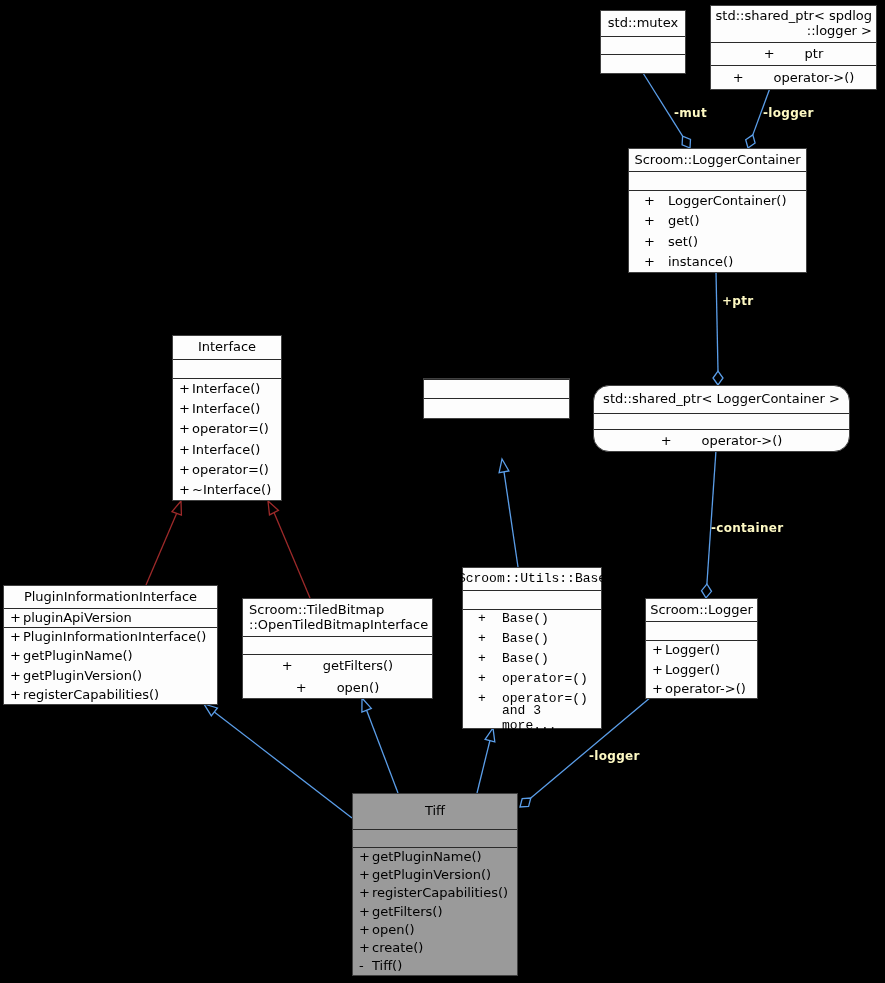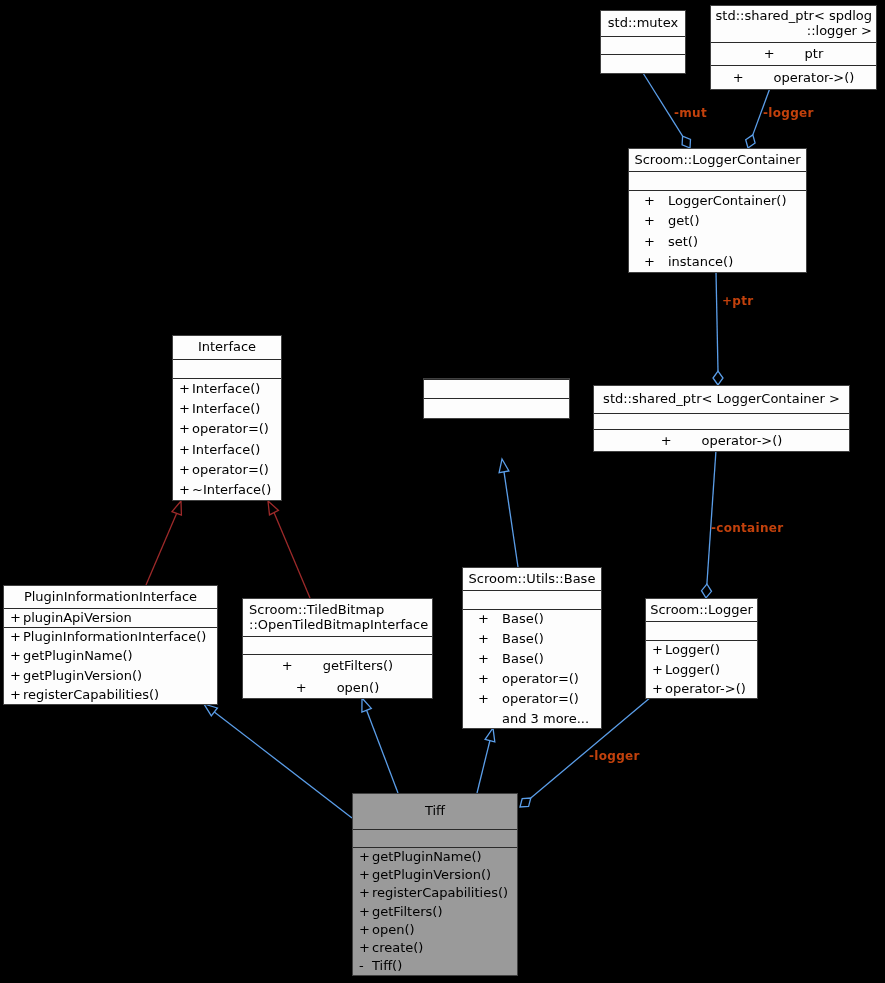--- a/index.html
+++ b/index.html
@@ -19,21 +19,21 @@
   }
   .cls .title.left{align-items:flex-start;text-align:left;padding-left:6px;}
   .cls .sec{border-top:1px solid #2a2a2a;box-sizing:border-box;}
   .row{display:flex;align-items:center;box-sizing:border-box;padding-left:6px;}
   .row .sym{width:13px;flex:none;}
   .row.pad15{padding-left:15px;}
   .row.pad15 .sym{width:24px;}
   .row.center{justify-content:center;padding-left:0;}
   .row.center .sym{width:auto;margin-right:30px;}
   .edge-label{
-    position:absolute;color:#c2410c;font-size:12px;font-weight:bold;
+    position:absolute;color:#fef9c3;font-size:12px;font-weight:bold;
     white-space:nowrap;letter-spacing:0.3px;
   }
 </style>
 </head>
 <body>
 
 <div id="stage">
   <svg id="edges" viewBox="0 0 885 983" xmlns="http://www.w3.org/2000/svg">
       <line x1="643" y1="73" x2="682.6" y2="136.1" stroke="#5b9ee9" stroke-width="1.3"></line>
       <polygon points="690,148 682.1,144.8 682.6,136.1 690.5,139.4" fill="#000" stroke="#5b9ee9" stroke-width="1.3"></polygon>
@@ -137,21 +137,21 @@
           <div class="row" style="height: 20.3333px;">
             <span class="sym">+</span>
             <span>~Interface()</span>
           </div>
         </div>
       </div>
       <div class="cls" style="left: 423px; top: 378px; width: 147px;">
         <div class="sec" style="height: 19px;"></div>
         <div class="sec" style="height: 20px;"></div>
       </div>
-      <div class="cls" style="left: 593px; top: 385px; width: 257px;">
+      <div class="cls" style="left: 593px; top: 385px; width: 257px; border-radius: 16px;">
         <div class="title" style="height: 27px;">
           <span>std::shared_ptr&lt; LoggerContainer &gt;</span>
         </div>
         <div class="sec" style="height: 16px;"></div>
         <div class="sec" style="height: 22px;">
           <div class="row center" style="height: 22px;">
             <span class="sym">+</span>
             <span>operator-&gt;()</span>
           </div>
         </div>
@@ -195,21 +195,21 @@
           <div class="row center" style="height: 22px;">
             <span class="sym">+</span>
             <span>getFilters()</span>
           </div>
           <div class="row center" style="height: 22px;">
             <span class="sym">+</span>
             <span>open()</span>
           </div>
         </div>
       </div>
-      <div class="cls" style="left: 462px; top: 567px; width: 140px;">
+      <div class="cls" style="left: 462px; top: 567px; width: 140px; font-family: Liberation Mono, monospace;">
         <div class="title" style="height: 22px;">
           <span>Scroom::Utils::Base</span>
         </div>
         <div class="sec" style="height: 19px;"></div>
         <div class="sec" style="height: 119px;">
           <div class="row pad15" style="height: 19.8333px;">
             <span class="sym">+</span>
             <span>Base()</span>
           </div>
           <div class="row pad15" style="height: 19.8333px;">

